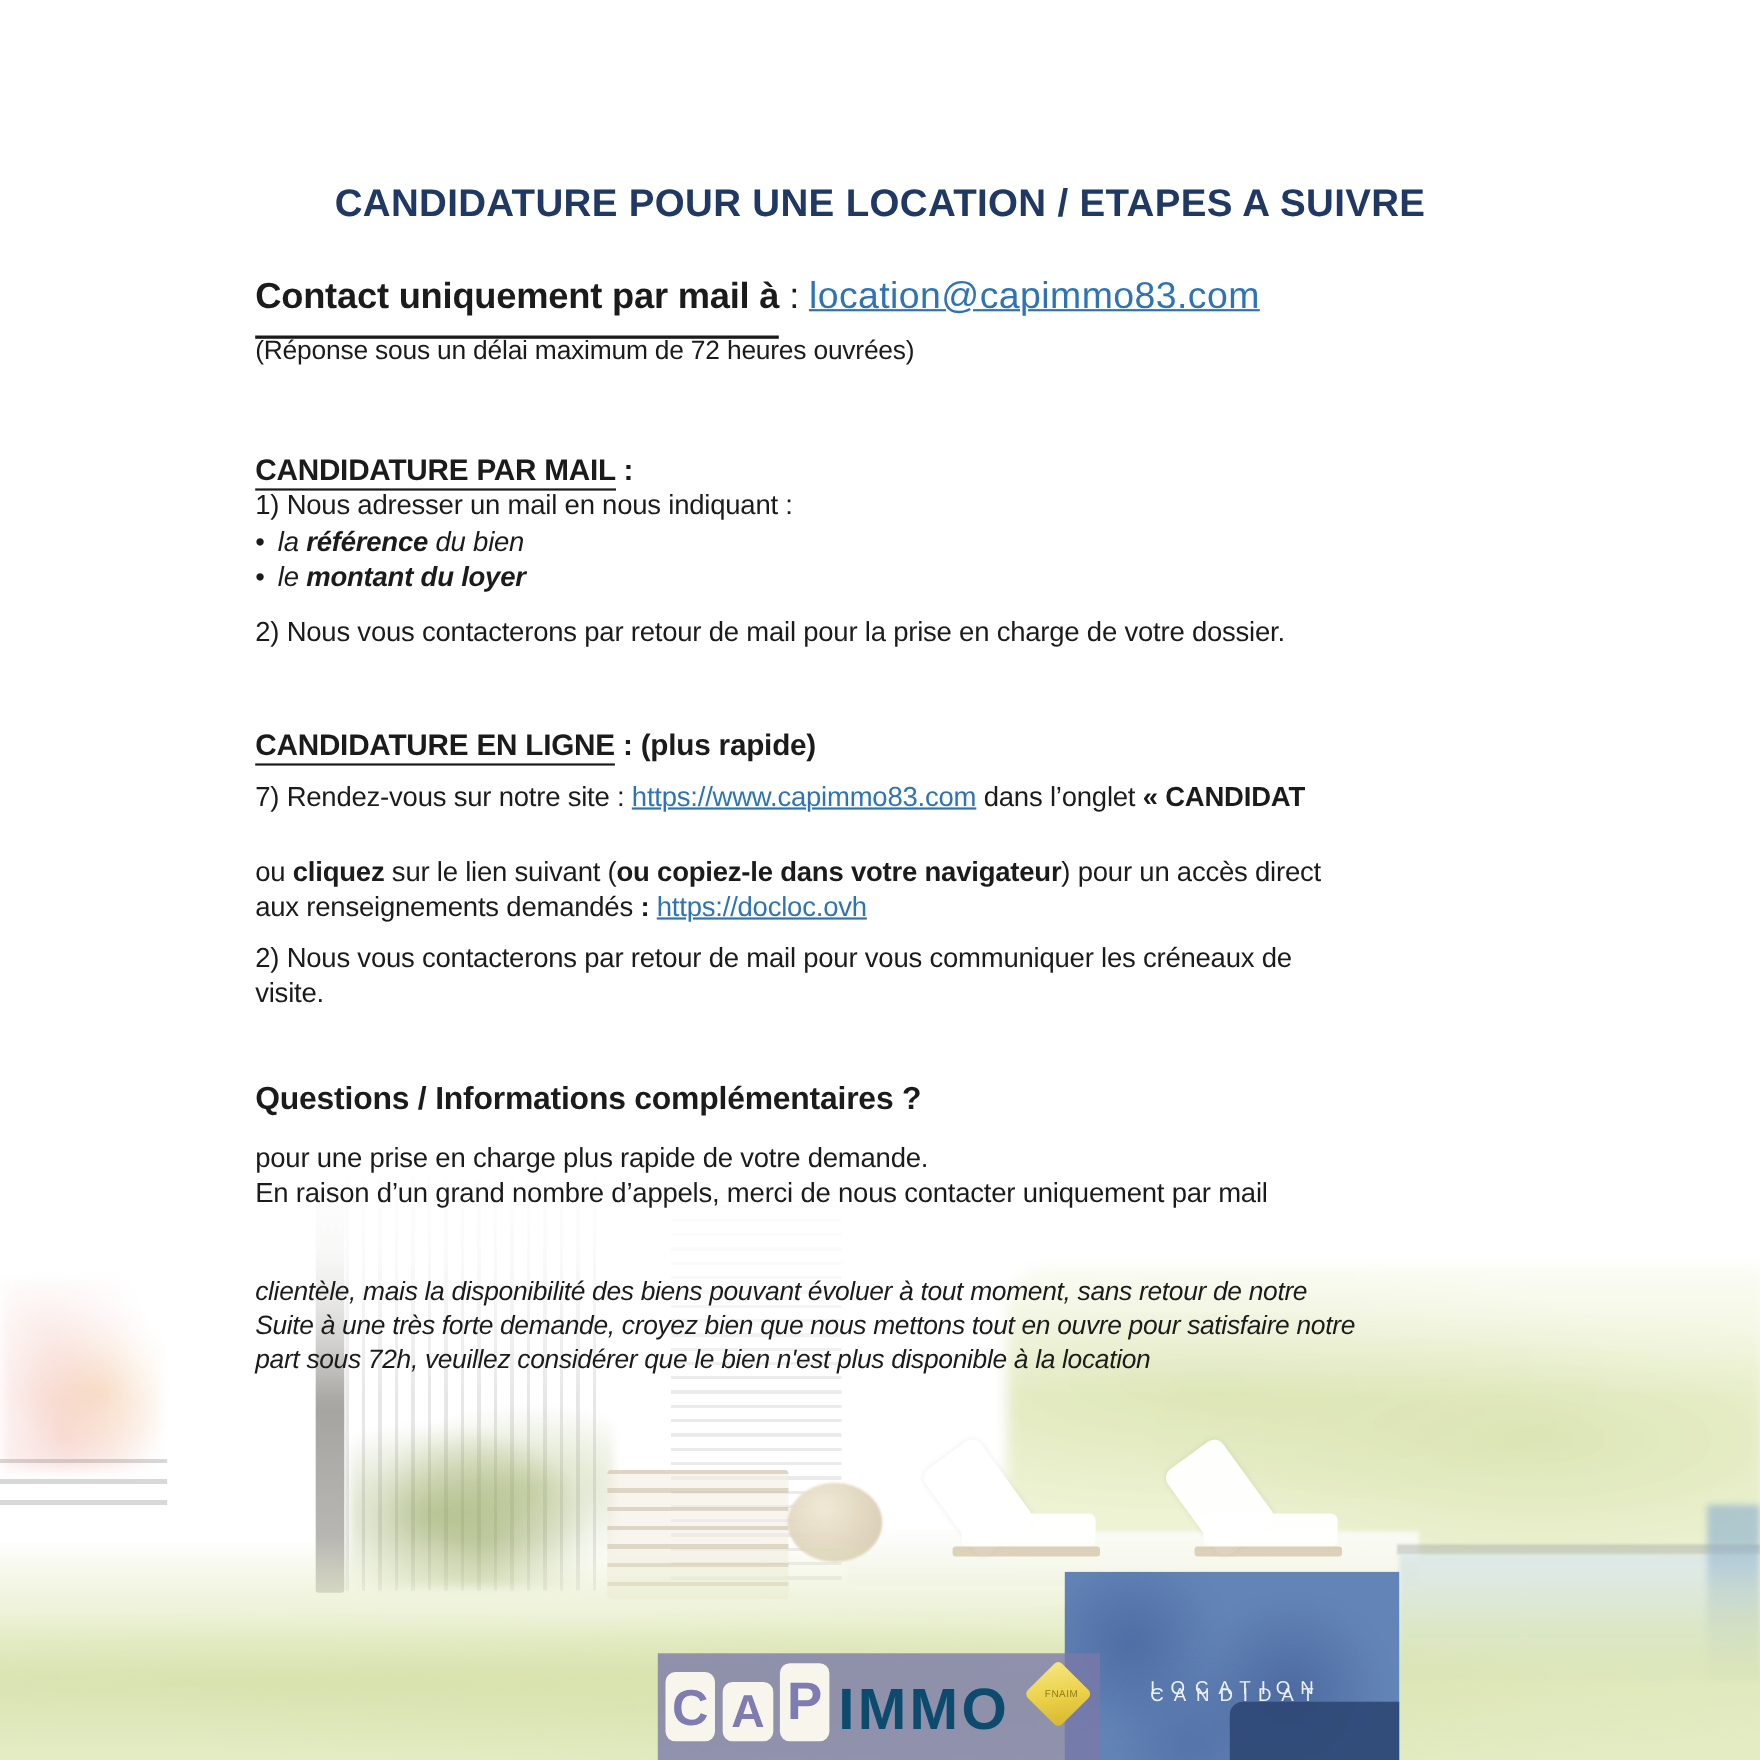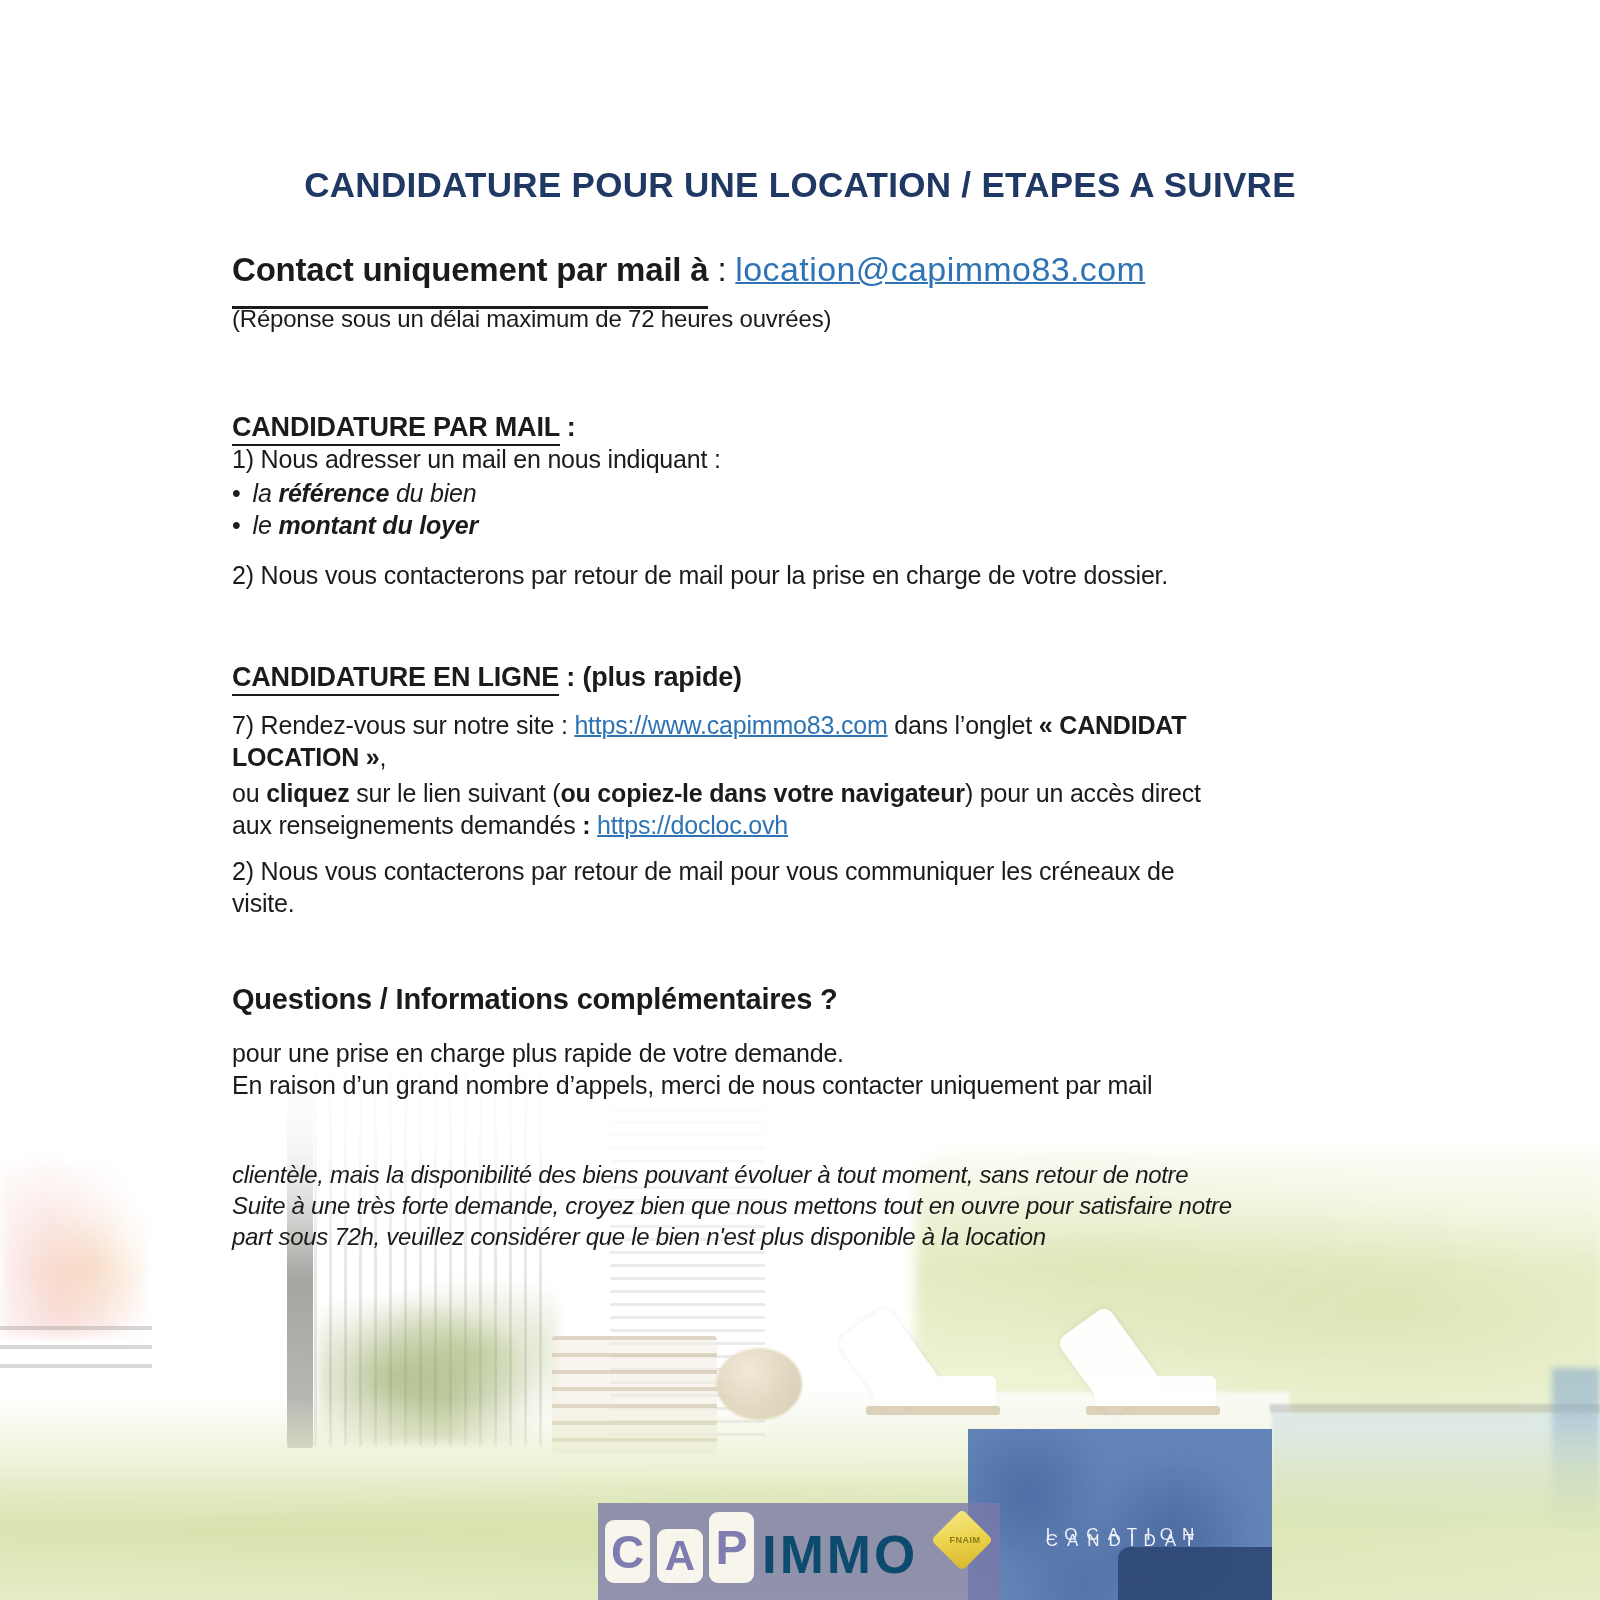--- a/index.html
+++ b/index.html
@@ -63,21 +63,21 @@
 
   
   .band{position:absolute;z-index:2;left:598px;top:1503px;width:402px;height:97px;background:rgba(122,120,168,.78);}
   .tile{position:absolute;background:#f7f5ec;border-radius:9px;color:#7e7cb0;font-weight:800;display:flex;align-items:center;justify-content:center;}
   .tc{left:7px;top:17px;width:45px;height:63px;font-size:46px;}
   .ta{left:59px;top:26px;width:46px;height:54px;font-size:42px;}
   .tp{left:111px;top:9px;width:45px;height:71px;font-size:48px;}
   .immo{position:absolute;left:164px;top:22px;font-size:53px;line-height:60px;font-weight:800;color:#0c4a6e;letter-spacing:3px;}
   .fnaim{position:absolute;z-index:4;left:932px;top:1513px;width:60px;height:54px;}
   .fnaim .shape{position:absolute;left:8px;top:5px;width:44px;height:44px;background:linear-gradient(125deg,#f6e684 0%,#ecd34b 50%,#d7b72c 100%);transform:rotate(45deg);border-radius:5px;}
-  .fnaim .label{position:absolute;left:50%;top:50%;transform:translate(-40%,-50%);font-size:9px;font-weight:700;letter-spacing:.5px;color:#8a7a1c;text-align:right;}
+  .fnaim .label{position:absolute;left:50%;top:50%;transform:translate(-40%,-50%);font-size:9px;font-weight:400;letter-spacing:.5px;color:#8a7a1c;text-align:right;}
 </style>
 </head>
 <body>
 
 <div class="page">
 
   <div class="bg">
     <div class="slatsA"></div>
     <div class="slatsB"></div>
     <div class="post"></div>
@@ -124,21 +124,20 @@
     <span class="dot">•</span><span class="i">le </span><span class="i b">montant du loyer</span>
   </div>
   <div class="para" id="mail-s2">2) Nous vous contacterons par retour de mail pour la prise en charge de votre dossier.</div>
 
   <div class="para sec" id="online-h">
     <span class="u">CANDIDATURE EN LIGNE</span><span> : </span><span>(plus rapide)</span>
   </div>
 
   <div class="para" id="online-s1">
     <span class="line"><span>7) Rendez-vous sur notre site : </span><a class="link">https://www.capimmo83.com</a><span> dans l’onglet </span><span class="b">« CANDIDAT</span></span>
-    <span class="line"><span class="b">LOCATION »</span><span>,</span></span>
   </div>
 
   <div class="para" id="online-s2">
     <span class="line"><span>ou </span><span class="b">cliquez</span><span> sur le lien suivant (</span><span class="b">ou copiez-le dans votre navigateur</span><span>) pour un accès direct</span></span>
     <span class="line"><span>aux renseignements demandés </span><span class="b">: </span><a class="link">https://docloc.ovh</a></span>
   </div>
 
   <div class="para" id="online-s3">
     <span class="line">2) Nous vous contacterons par retour de mail pour vous communiquer les créneaux de</span>
     <span class="line">visite.</span>

